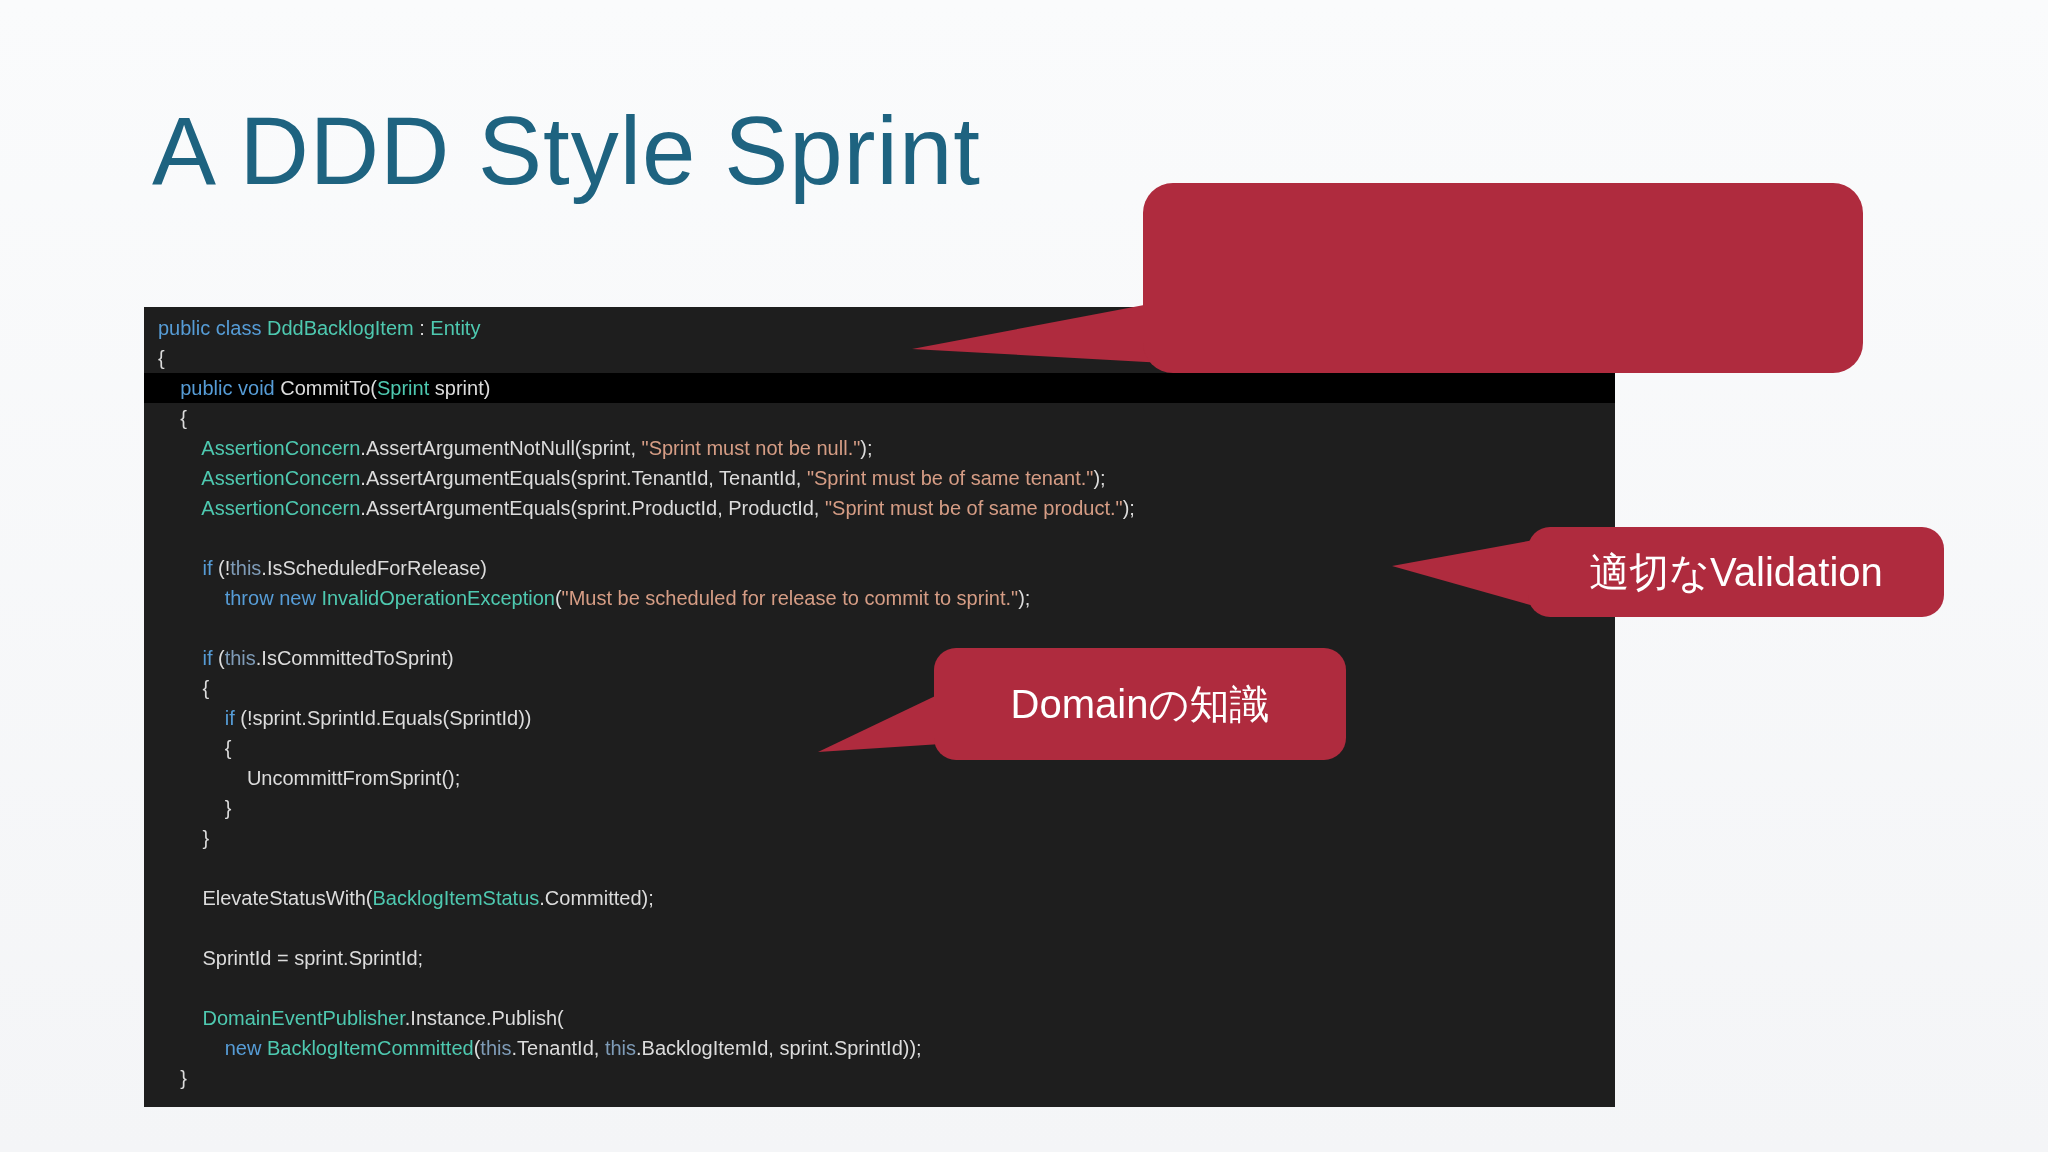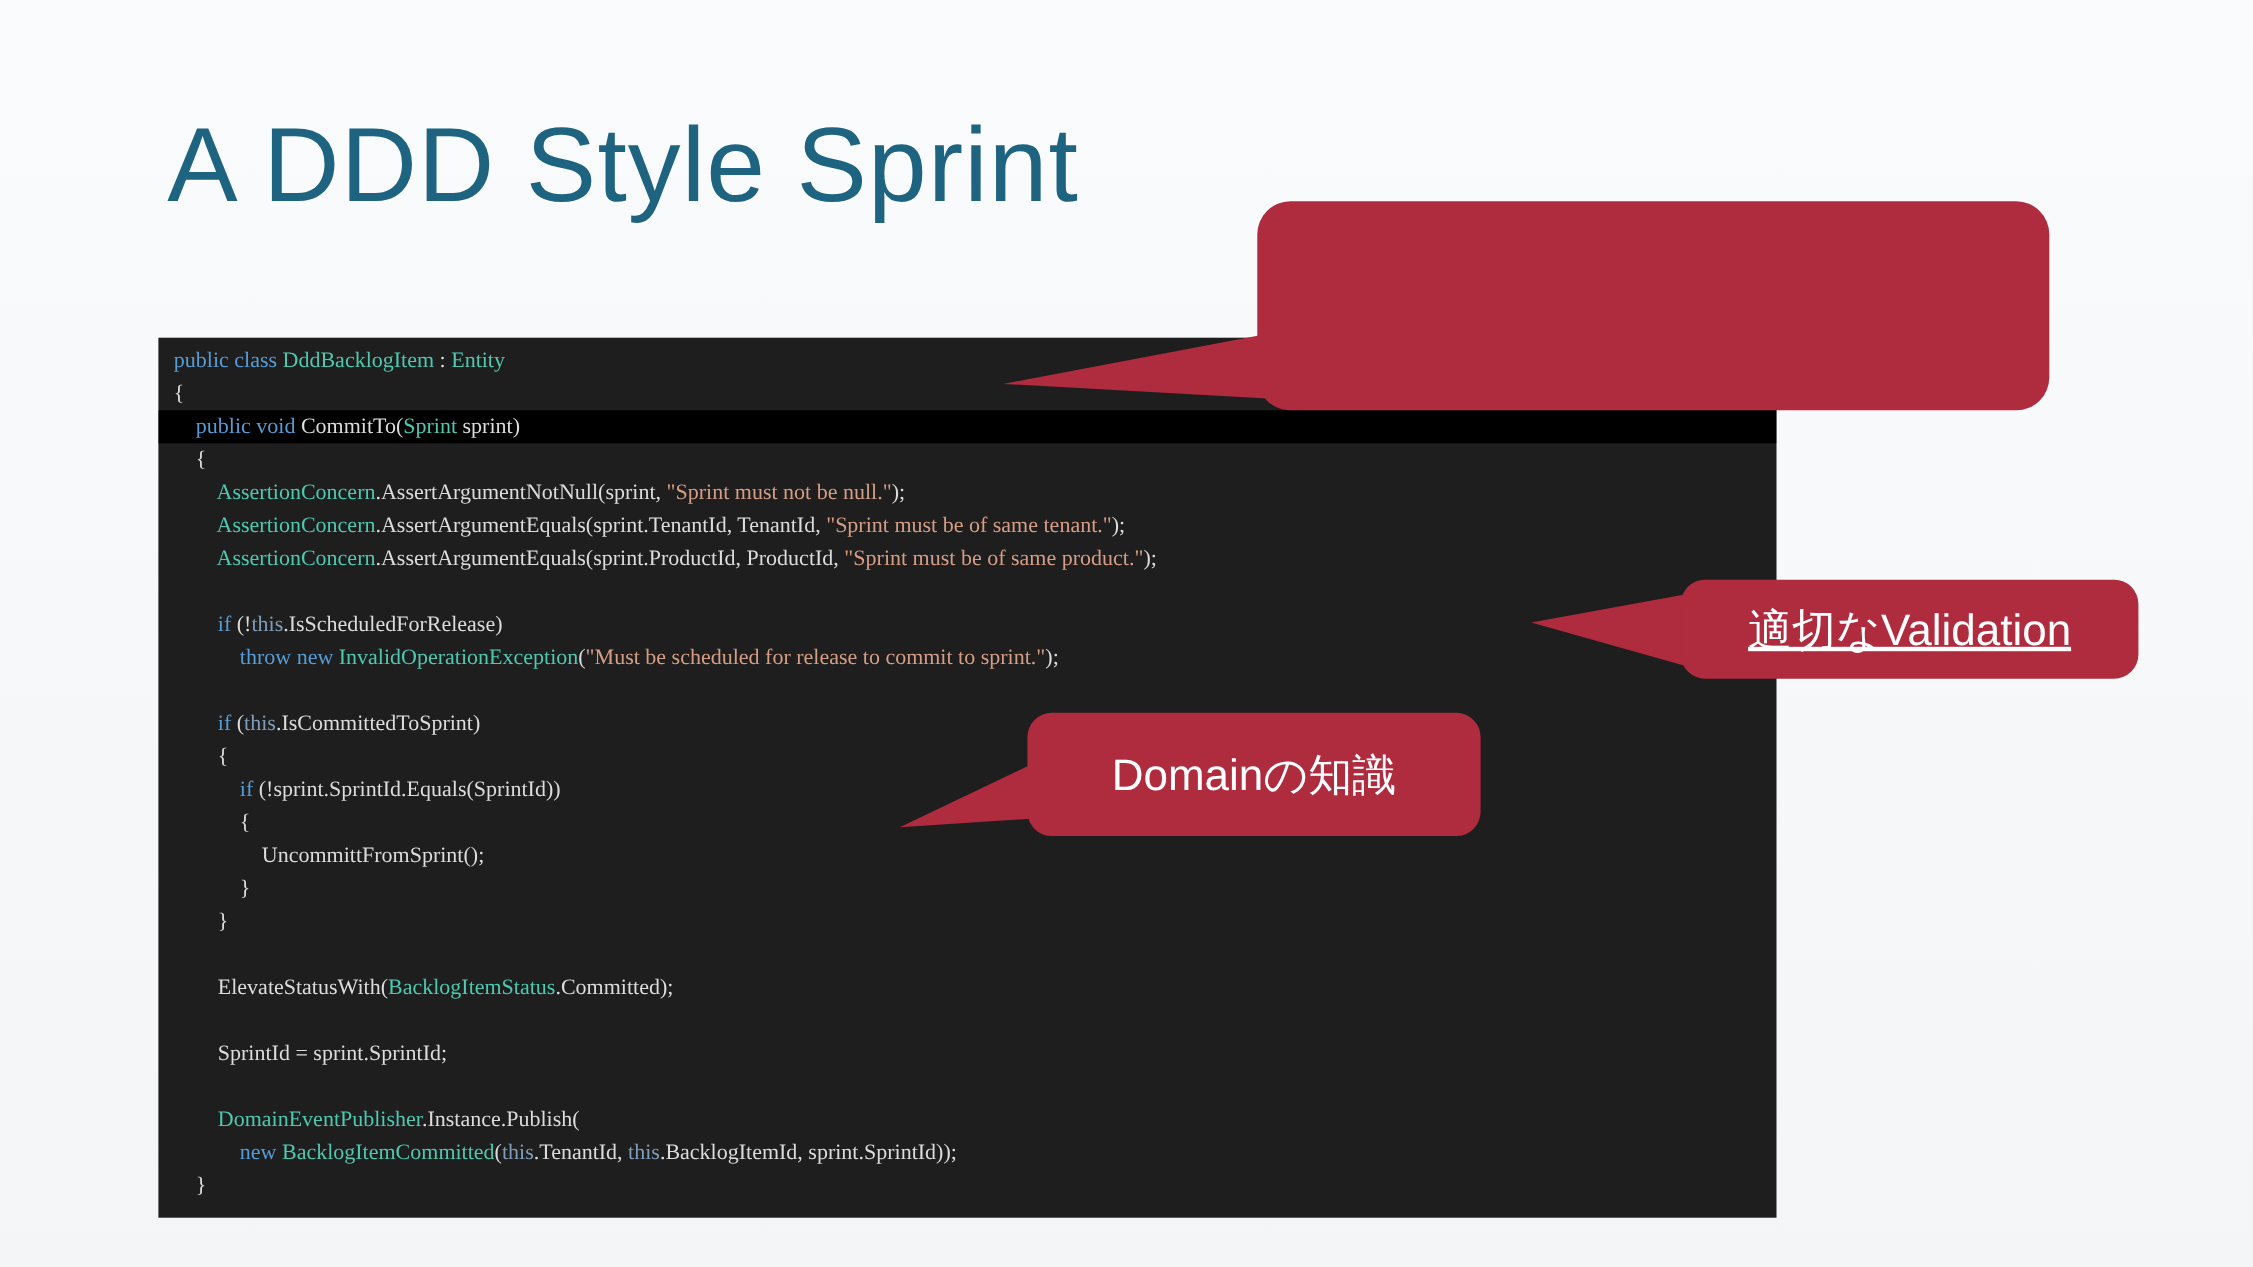--- a/index.html
+++ b/index.html
@@ -26,21 +26,21 @@
     font-family: "Liberation Sans", sans-serif;
   }
   .code-block {
     position: absolute;
     left: 144px;
     top: 307px;
     width: 1471px;
     height: 800px;
     box-sizing: border-box;
     padding: 6px 0;
-    font-family: Liberation Serif, serif;
+    font-family: Liberation Sans, sans-serif;
     font-size: 20px;
     line-height: 30px;
     white-space: pre;
     overflow: hidden;
     z-index: 1;
   }
   .code-line {
     padding: 0 14px;
     min-height: 30px;
   }
@@ -74,21 +74,20 @@
   .callout-2 {
     left: 1528px;
     top: 527px;
     width: 416px;
     height: 90px;
     border-radius: 22px;
     display: flex;
     align-items: center;
     justify-content: center;
     font-size: 40px;
-    text-decoration: underline;
   }
   .callout-3 {
     left: 934px;
     top: 648px;
     width: 412px;
     height: 112px;
     border-radius: 22px;
     display: flex;
     align-items: center;
     justify-content: center;

